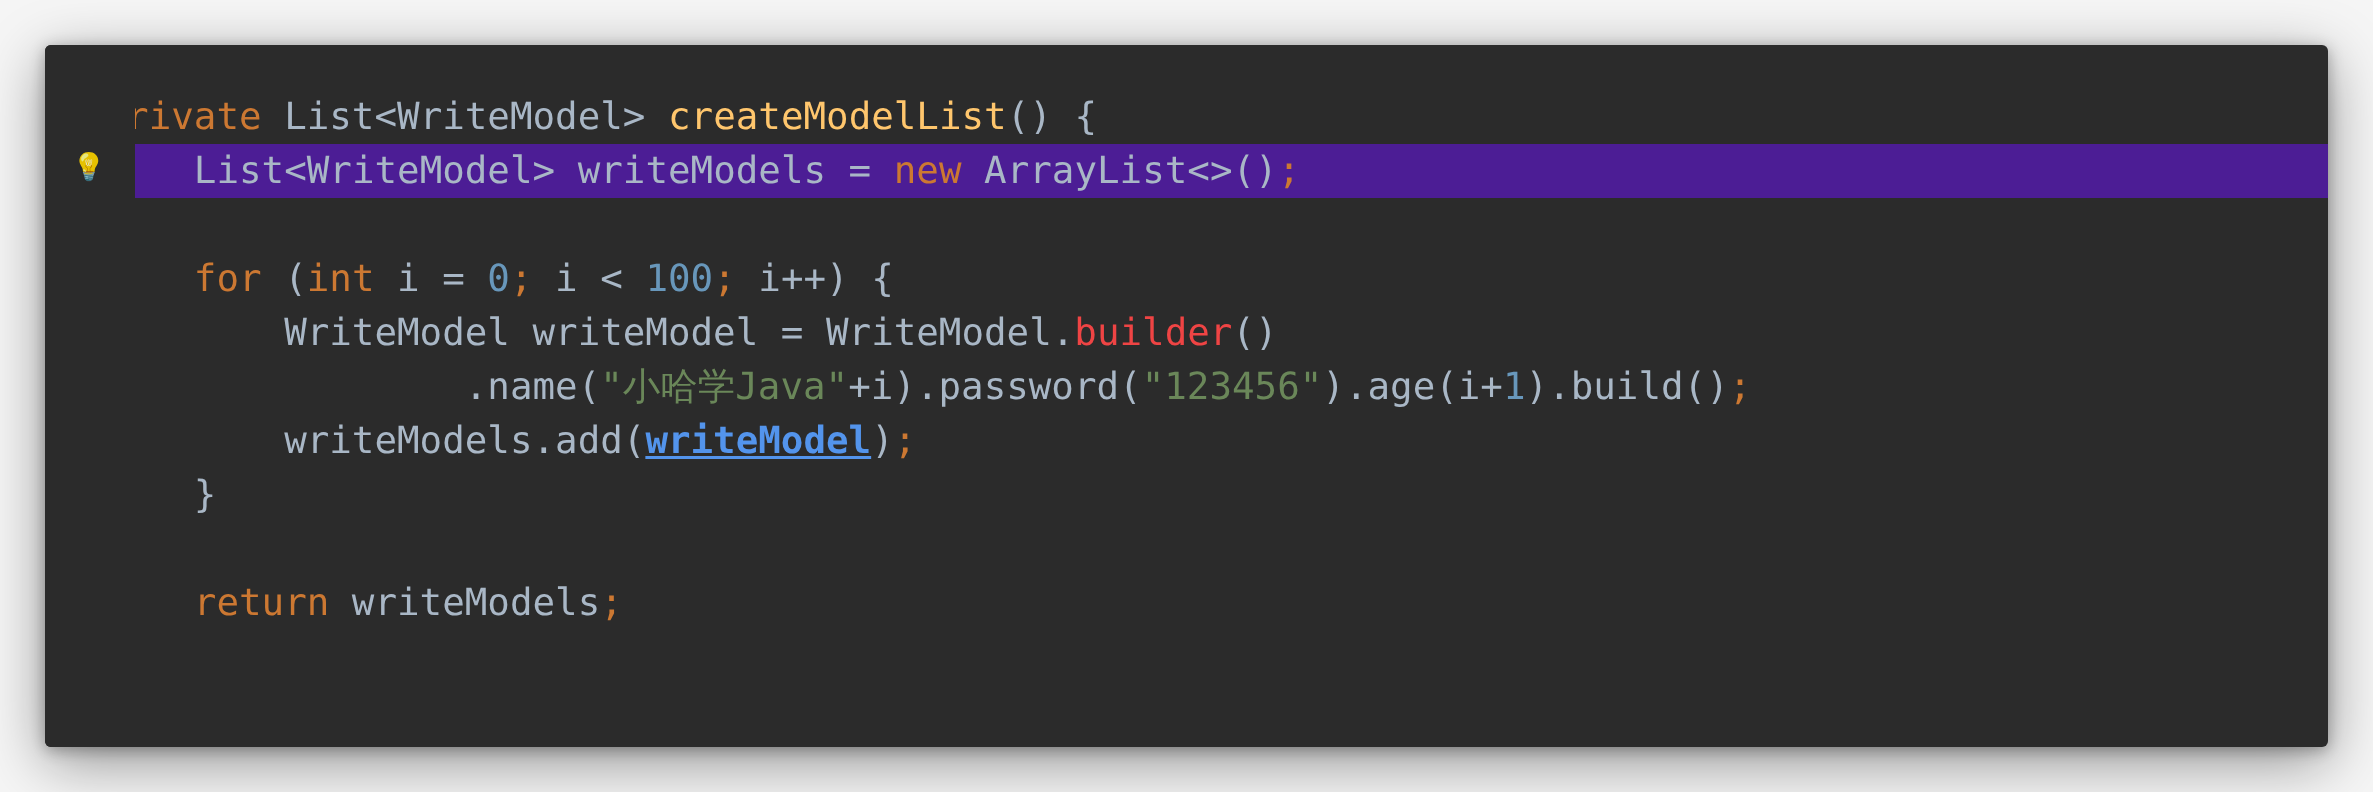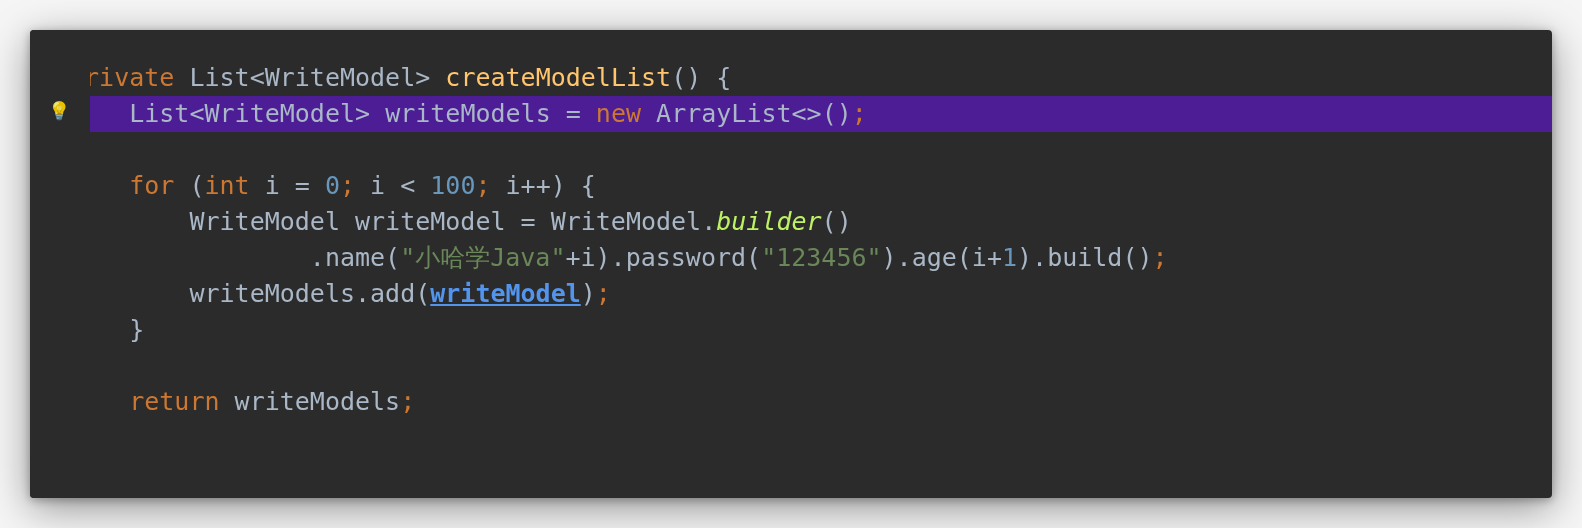--- a/index.html
+++ b/index.html
@@ -51,21 +51,21 @@
       background: #4c1d95;
       margin-left: -75px;
       padding-left: 75px;
       width: calc(100% + 75px);
     }
     .keyword { color: #cc7832; }
     .type { color: #a9b7c6; }
     .method-decl { color: #ffc66d; }
     .number { color: #6897bb; }
     .string { color: #6a8759; }
-    .italic-method { font-style: italic; color: #bef264; }
+    .italic-method { color: #ef4444; }
     .link-ref { color: #5394ec; text-decoration: underline; font-weight: bold; }
     .punct { color: #a9b7c6; }
     .semicolon { color: #cc7832; }
   </style>
 </head>
 <body>
 
 <div class="editor-window">
   <div class="gutter">
     <span class="lightbulb">💡</span>

